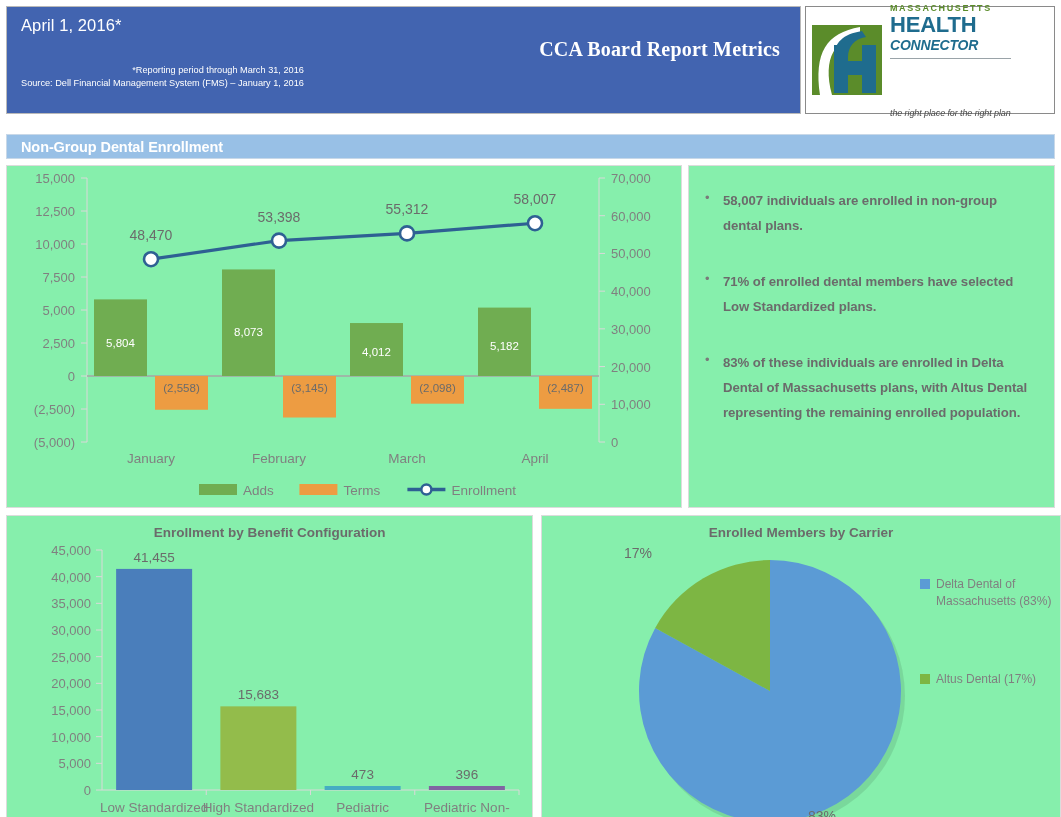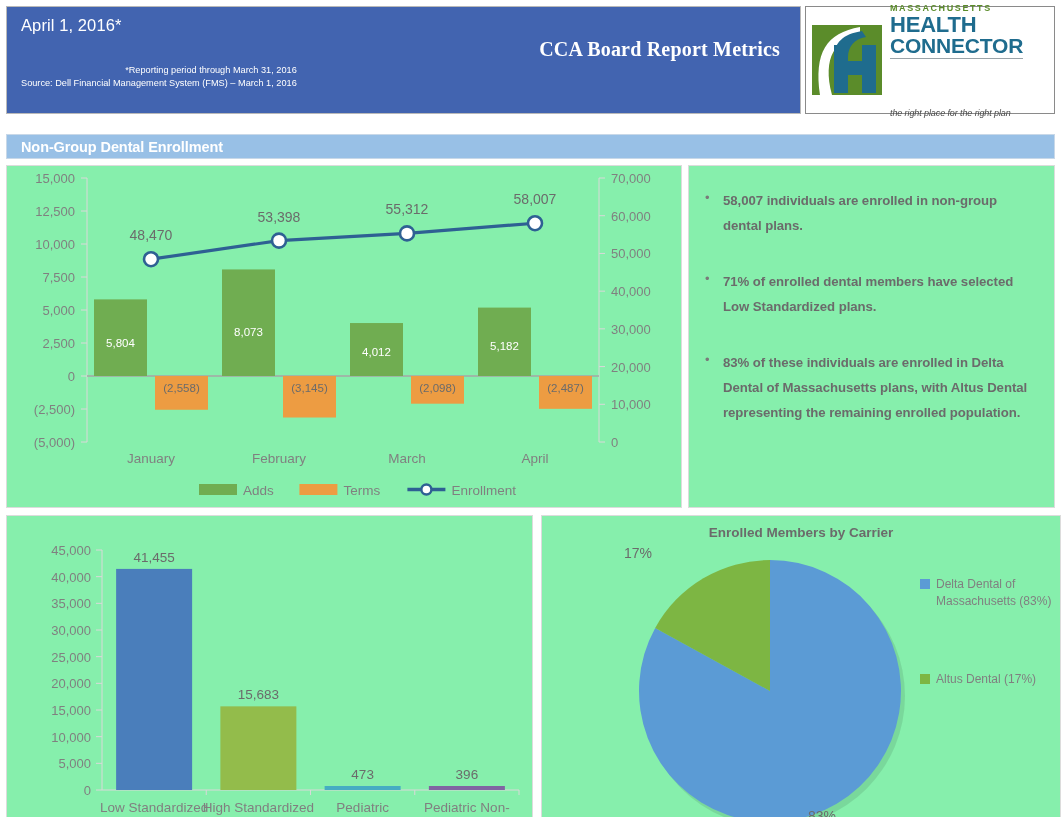--- a/index.html
+++ b/index.html
@@ -39,21 +39,21 @@
   .logo-text { display: flex; flex-direction: column; justify-content: flex-start; }
   .lg-mass {
     font-size: 9px; font-weight: bold; color: #5B8C2A;
     letter-spacing: 1.6px; line-height: 11px;
   }
   .lg-health, .lg-conn {
     font-size: 22px; font-weight: bold; color: #1F6C8E;
     line-height: 21px; letter-spacing: -.2px;
     font-family: "Liberation Sans", sans-serif;
   }
-  .lg-conn { font-size: 21px; }
+  .lg-conn { font-size: 14px; font-style: italic; }
   .lg-rule { height: 1px; background: #9aa3a8; margin: 2px 0 1px 0; }
   .lg-tag {
     font-size: 9px; font-style: italic; font-weight: normal;
     color: #4a4a4a; letter-spacing: -.1px; margin-top: 48px;
   }
 
   
   .section-bar {
     margin-top: 20px; height: 25px; background: #98C0E6;
     border: 1px solid #c8d8e8; display: flex; align-items: center;
@@ -100,21 +100,21 @@
 <body>
 
 <div class="page">
 
   <div class="header-row">
     <div class="header-band">
       <div class="hdr-date">April 1, 2016*</div>
       <div class="hdr-title">CCA Board Report Metrics</div>
       <div class="hdr-note">
         <div>*Reporting period through March 31, 2016</div>
-        <div>Source: Dell Financial Management System (FMS) – March 1, 2016</div>
+        <div>Source: Dell Financial Management System (FMS) – January 1, 2016</div>
       </div>
     </div>
 
     <div class="logo-box">
       <svg class="logo-mark" viewBox="0 0 74 74">
         <rect x="2" y="2" width="70" height="70" fill="#5B8C2A"></rect>
         <path d="M50 4 C16 10, 4 30, 10 72 L22 72 C12 34, 26 16, 50 12 Z" fill="#ffffff"></path>
         <path d="M24 22 h14 v16 h14 v-16 h14 v48 h-14 v-18 h-14 v18 h-14 z" fill="#1F6C8E"></path>
         <path d="M52 8 C33 11, 24 20, 24 34 L38 34 C38 24, 44 16, 56 14 Z" fill="#1F6C8E"></path>
       </svg>
@@ -241,20 +241,21 @@
       <div class="note">
         <div class="note-bullet">•</div>
         <div class="note-text">83% of these individuals are enrolled in Delta Dental of Massachusetts plans, with Altus Dental representing the remaining enrolled population.</div>
       </div>
     </div>
   </div>
 
   <div class="row3">
 
     <div class="panel panel-bars">
+      <div class="chart-title">Enrollment by Benefit Configuration</div>
       <svg width="525" height="325" viewBox="0 0 525 325">
         <g id="bar-yticks">
             <line x1="89" y1="34" x2="95" y2="34" stroke="#d9d9d9"></line>
             <text x="84" y="39" text-anchor="end" class="axis-lbl">45,000</text>
             <line x1="89" y1="60.666666666666686" x2="95" y2="60.666666666666686" stroke="#d9d9d9"></line>
             <text x="84" y="65.66666666666669" text-anchor="end" class="axis-lbl">40,000</text>
             <line x1="89" y1="87.33333333333334" x2="95" y2="87.33333333333334" stroke="#d9d9d9"></line>
             <text x="84" y="92.33333333333334" text-anchor="end" class="axis-lbl">35,000</text>
             <line x1="89" y1="114" x2="95" y2="114" stroke="#d9d9d9"></line>
             <text x="84" y="119" text-anchor="end" class="axis-lbl">30,000</text>

